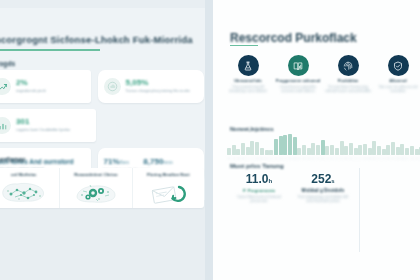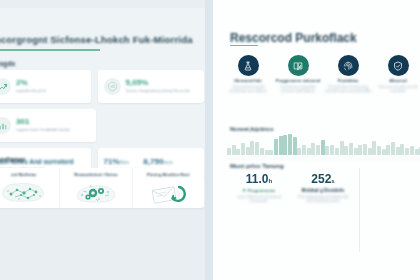--- a/index.html
+++ b/index.html
@@ -45,21 +45,21 @@
   
   .cards{position:absolute;left:-12px;top:62px;width:216px;}
   .card-row{display:flex;gap:7px;margin-bottom:6px;}
   .card{
     background:#ffffff;border-radius:3px;
     box-shadow:0 1px 2px rgba(40,70,90,.07);
     height:33px;display:flex;align-items:center;
     padding:0 6px;box-sizing:border-box;overflow:hidden;
   }
   .card.c-left{width:108px;}
-  .card.c-right{width:112px;}
+  .card.c-right{width:112px;border-radius:7px;}
   .card-ico{
     flex:0 0 auto;width:17px;height:17px;border-radius:50%;
     background:#eaf3f1;margin-right:5px;
     display:flex;align-items:center;justify-content:center;
   }
   .card-ico svg{display:block;}
   .card-txt{min-width:0;}
   .stat-big{
     font-size:8px;font-weight:bold;color:#2f9e7e;line-height:1.05;white-space:nowrap;
   }

